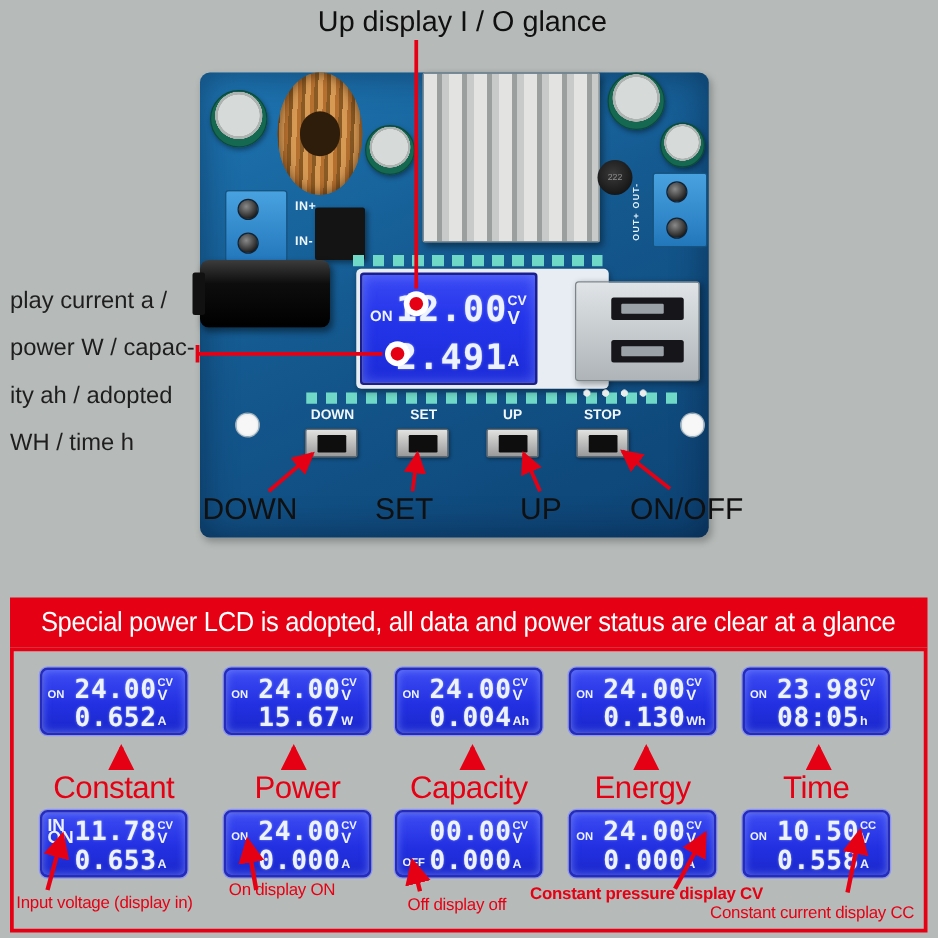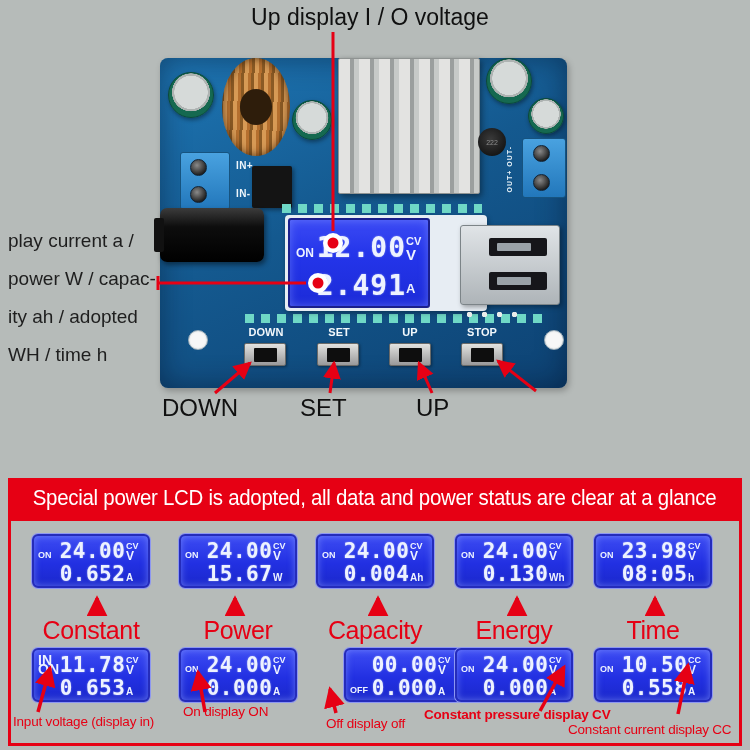--- a/index.html
+++ b/index.html
@@ -8,21 +8,21 @@
   .stage { position:relative; width:750px; height:750px; background:#b6bbb9; overflow:hidden; }
   .abs { position:absolute; }
 
   
   .title { left:150px; top:4px; width:440px; text-align:center; font-size:23px; color:#101010; }
   .side-note { left:8px; top:222px; width:170px; font-size:19px; line-height:38px; color:#1e1e1e; }
   .side-note span { display:block; }
   .callout { top:394px; font-size:24px; color:#101010; }
 
   
-  .pcb { left:160px; top:58px; width:407px; height:330px; border-radius:8px;
+  .pcb { left:160px; top:58px; width:407px; height:372px; border-radius:8px;
          background:linear-gradient(155deg,#1e76b4 0%,#14598f 45%,#0d4273 100%);
          box-shadow:inset 0 0 30px rgba(0,10,30,.45), 2px 3px 6px rgba(0,0,0,.25); }
   .toroid { left:62px; top:0px; width:68px; height:98px; border-radius:50%;
             background:repeating-linear-gradient(92deg,#8a5a24 0 3px,#d79a55 3px 7px,#b5702f 7px 10px);
             box-shadow:inset 0 0 10px rgba(40,20,0,.7); }
   .toroid i { position:absolute; left:26%; top:32%; width:48%; height:36%; border-radius:50%; background:#2e1d0b; }
   .cap { border-radius:50%; border:1px solid #0c4a38;
          background:radial-gradient(circle at 50% 44%, #d6dad9 0 50%, #aeb3b2 51% 57%, #156950 58% 100%);
          box-shadow:1px 2px 4px rgba(0,0,0,.4); }
   .heatsink { left:178px; top:0px; width:142px; height:136px; border:1px solid #8f9392; border-radius:2px;
@@ -97,21 +97,21 @@
 
   .cap-label { top:616px; width:140px; text-align:center; color:#e60014; font-size:25px; letter-spacing:-.4px; }
   .note { color:#e60014; font-size:13.5px; letter-spacing:-.2px; white-space:nowrap; }
   .overlay { position:absolute; left:0; top:0; z-index:50; pointer-events:none; }
 </style>
 </head>
 <body>
 
 <div class="stage">
 
-  <div class="abs title">Up display I / O voltage</div>
+  <div class="abs title">Up display I / O glance</div>
 
   <div class="abs side-note">
     <span>play current a /</span>
     <span>power W / capac-</span>
     <span>ity ah / adopted</span>
     <span>WH / time h</span>
   </div>
 
   <div class="abs pcb">
     <div class="abs toroid">
@@ -193,20 +193,21 @@
         <i></i>
       </div>
 
     <div class="abs hole" style="left:28px;  top:272px;"></div>
     <div class="abs hole" style="left:384px; top:272px;"></div>
   </div>
 
   <span class="abs callout" style="left:162px;">DOWN</span>
   <span class="abs callout" style="left:300px;">SET</span>
   <span class="abs callout" style="left:416px;">UP</span>
+  <span class="abs callout" style="left:504px;">ON/OFF</span>
 
   <div class="abs banner">
     <span>Special power LCD is adopted, all data and power status are clear at a glance</span>
   </div>
   <div class="abs gallery-box"></div>
 
   <div class="panel" style="left:32px; top:534px;">
     <div class="r1">
         <span class="indcol">
           <span class="ind">ON</span>
@@ -326,21 +327,21 @@
           <i class="mode">CV</i>
           <i class="vu">V</i>
         </span>
       </div>
     <div class="r2">
         <span class="ind2"></span>
         <span class="dg">0.000</span>
         <span class="bu">A</span>
       </div>
   </div>
-  <div class="panel" style="left:316px; top:648px;margin-left:28px;">
+  <div class="panel" style="left:316px; top:648px;">
     <div class="r1">
         <span class="indcol"></span>
         <span class="dg">00.00</span>
         <span class="ucol">
           <i class="mode">CV</i>
           <i class="vu">V</i>
         </span>
       </div>
     <div class="r2">
         <span class="ind2">OFF</span>

